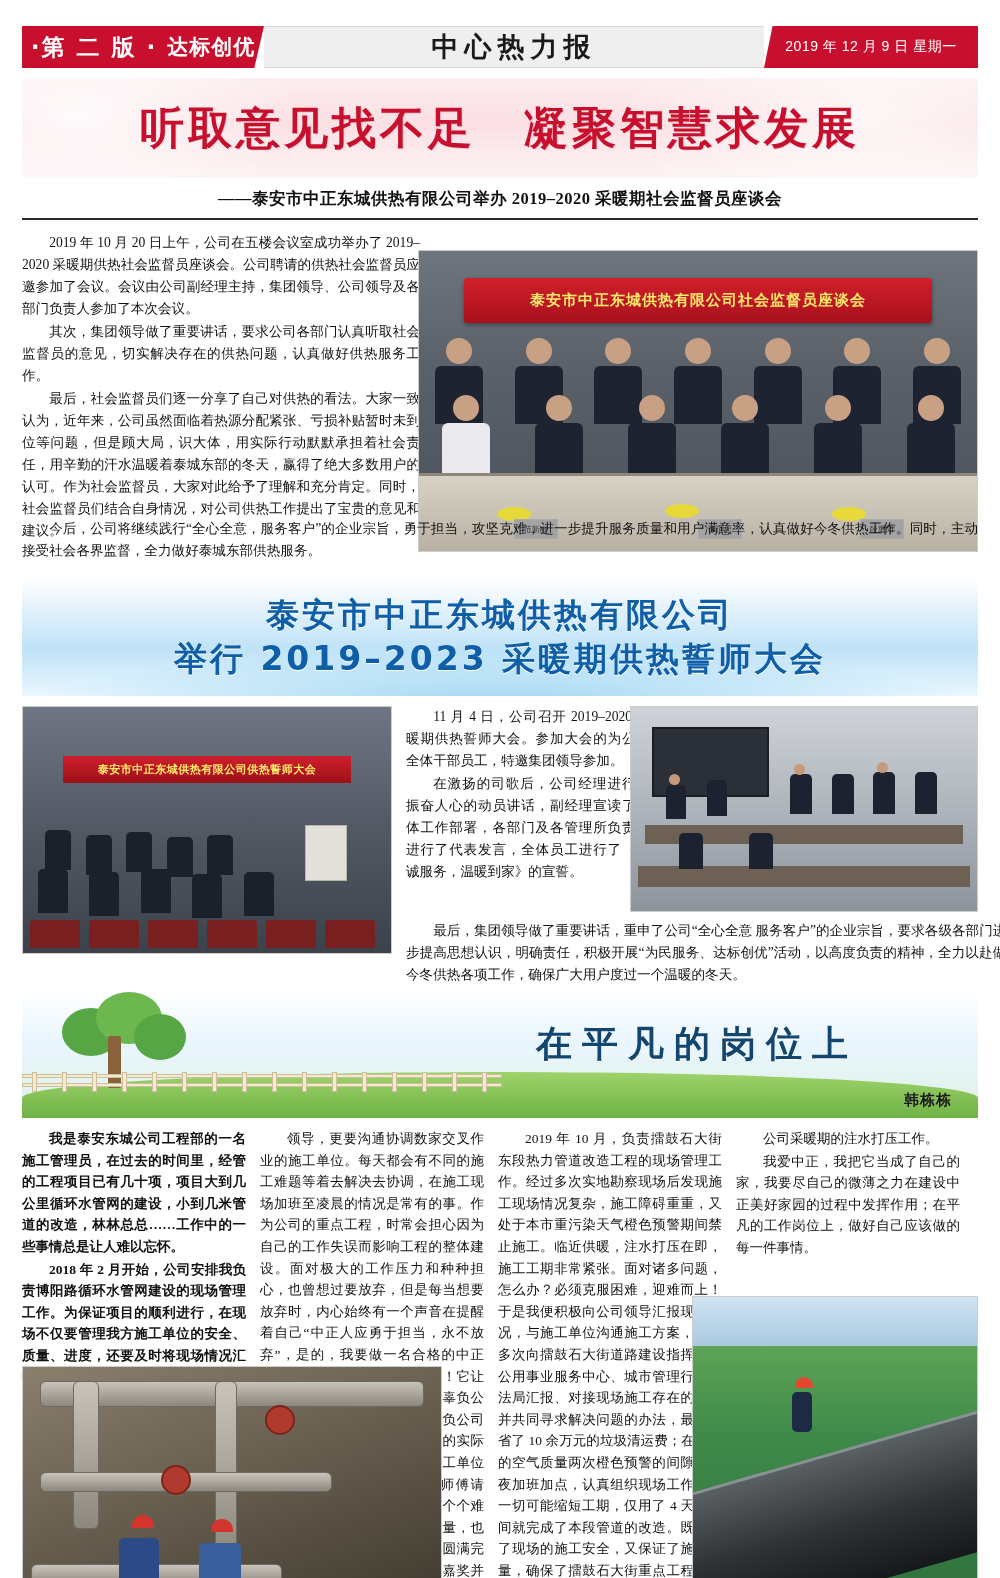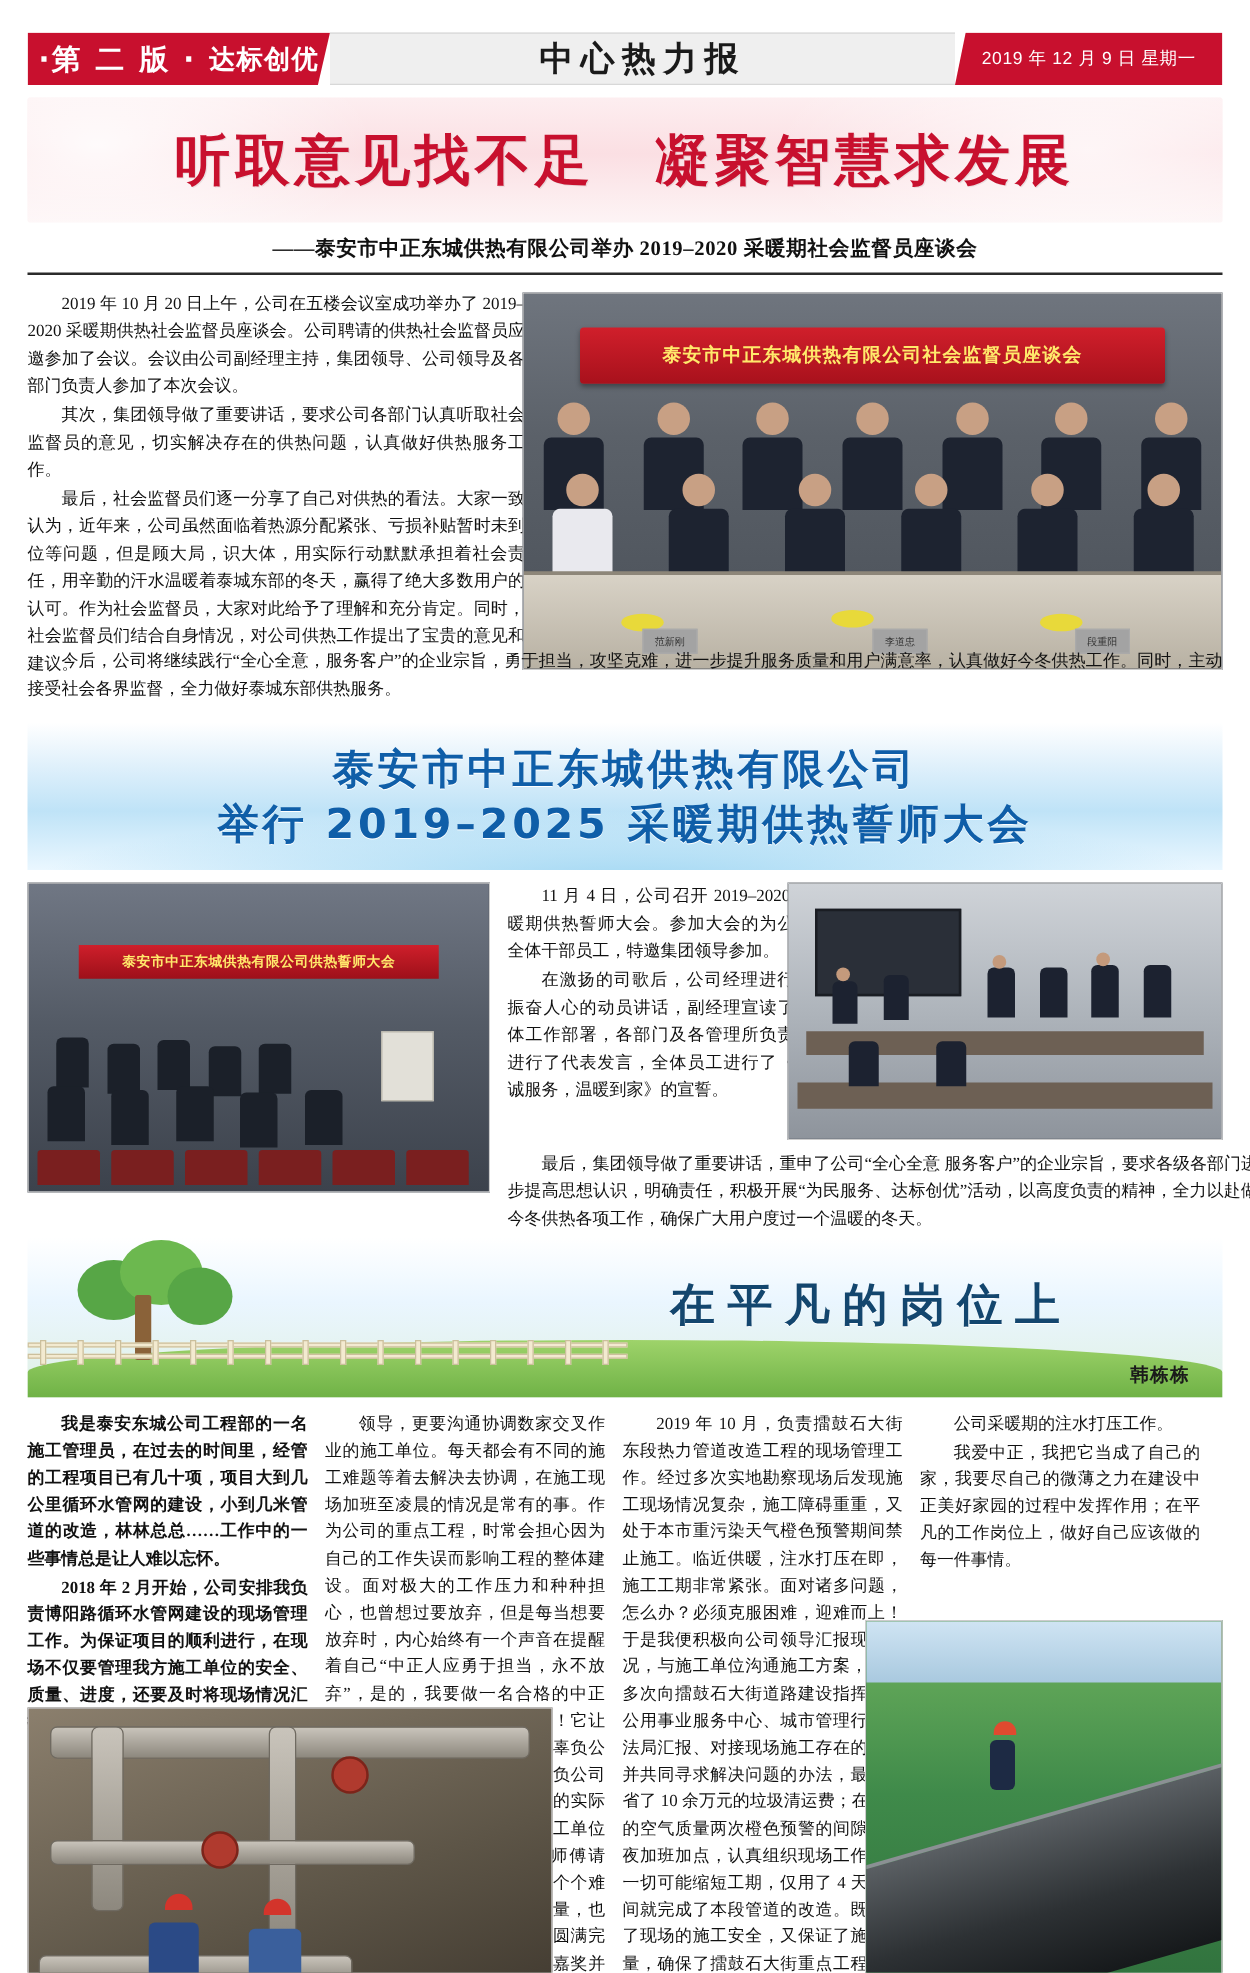--- a/index.html
+++ b/index.html
@@ -74,21 +74,21 @@
   }
 
   
   .art1 { margin-top:12px; position:relative; height:330px; }
   .art1-text {
     width:398px; float:left;
     font-size:13.6px; line-height:1.62; text-align:justify;
   }
   .art1-text p { margin:0 0 1px 0; text-indent:2em; }
   .art1-photo {
-    position:absolute; right:0; top:2px;
+    position:absolute; right:0; top:18px;
     width:560px; height:302px;
     border:1px solid #ccc;
     overflow:hidden;
     background:#2d3542;
   }
   .art1-full {
     clear:both; padding-top:6px;
     font-size:13.6px; line-height:1.62; text-align:justify;
   }
   .art1-full p { margin:0; text-indent:2em; }
@@ -336,21 +336,21 @@
     </div>
 
     <div class="art1-full" style="position:absolute; left:0; bottom:0; width:100%;">
       <p>今后，公司将继续践行“全心全意，服务客户”的企业宗旨，勇于担当，攻坚克难，进一步提升服务质量和用户满意率，认真做好今冬供热工作。同时，主动接受社会各界监督，全力做好泰城东部供热服务。</p>
     </div>
   </div>
 
   <div class="banner2">
     <div class="wave"></div>
     <div class="h2-line">泰安市中正东城供热有限公司</div>
-    <div class="h2-line">举行 2019–2025 采暖期供热誓师大会</div>
+    <div class="h2-line">举行 2019–2023 采暖期供热誓师大会</div>
   </div>
 
   <div class="art2">
     <div class="ph2">
       <div class="ph2-wall"></div>
       <div class="ph2-banner">泰安市中正东城供热有限公司供热誓师大会</div>
       <div class="ph2-podium"></div>
       <div class="ph2-person" style="left:6%; top:50%; width:26px; height:40px;"></div>
       <div class="ph2-person" style="left:17%; top:52%; width:26px; height:40px;"></div>
       <div class="ph2-person" style="left:28%; top:51%; width:26px; height:40px;"></div>

